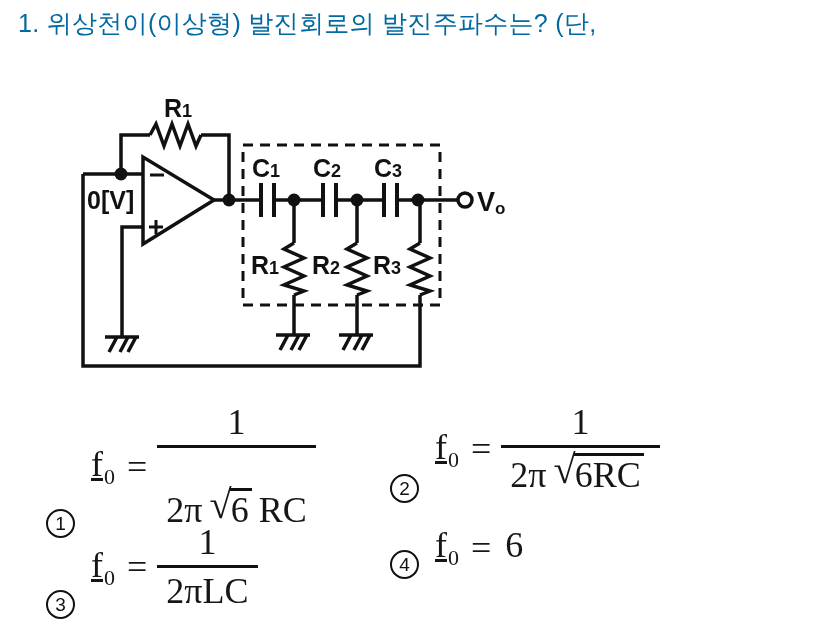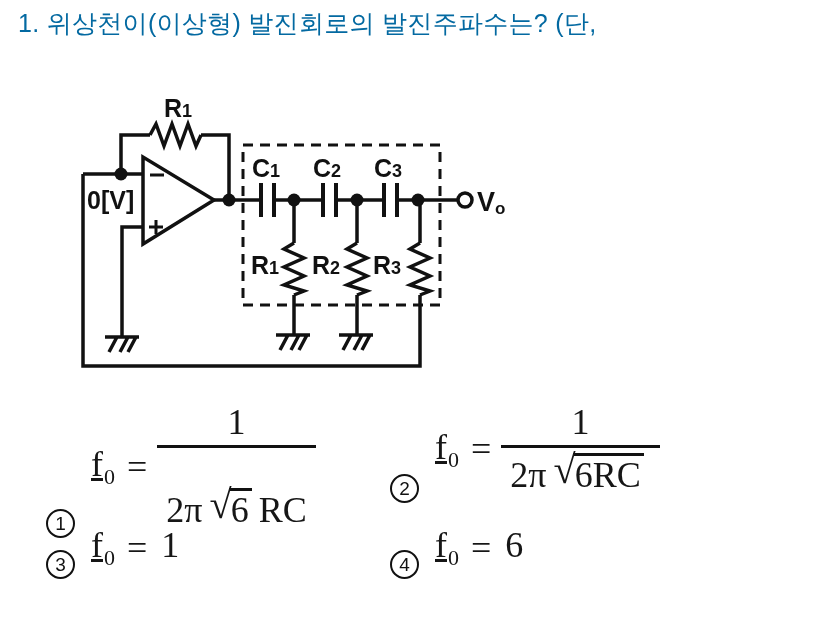--- a/index.html
+++ b/index.html
@@ -162,20 +162,21 @@
     </span>
   </span>
 </div>
 
 <div class="option" style="left:46px;top:524px;">
   <span class="circ">3</span>
   <span class="lhs"><span>f</span><sub>0</sub></span>
   <span class="eq">=</span>
   <span class="frac">
     <span class="num">1</span>
+    <span class="den">2πLC</span>
   </span>
 </div>
 
 <div class="option" style="left:390px;top:524px;">
   <span class="circ">4</span>
   <span class="lhs"><span>f</span><sub>0</sub></span>
   <span class="eq">=</span>
   <span class="frac">
     <span class="num">6</span>
   </span>

